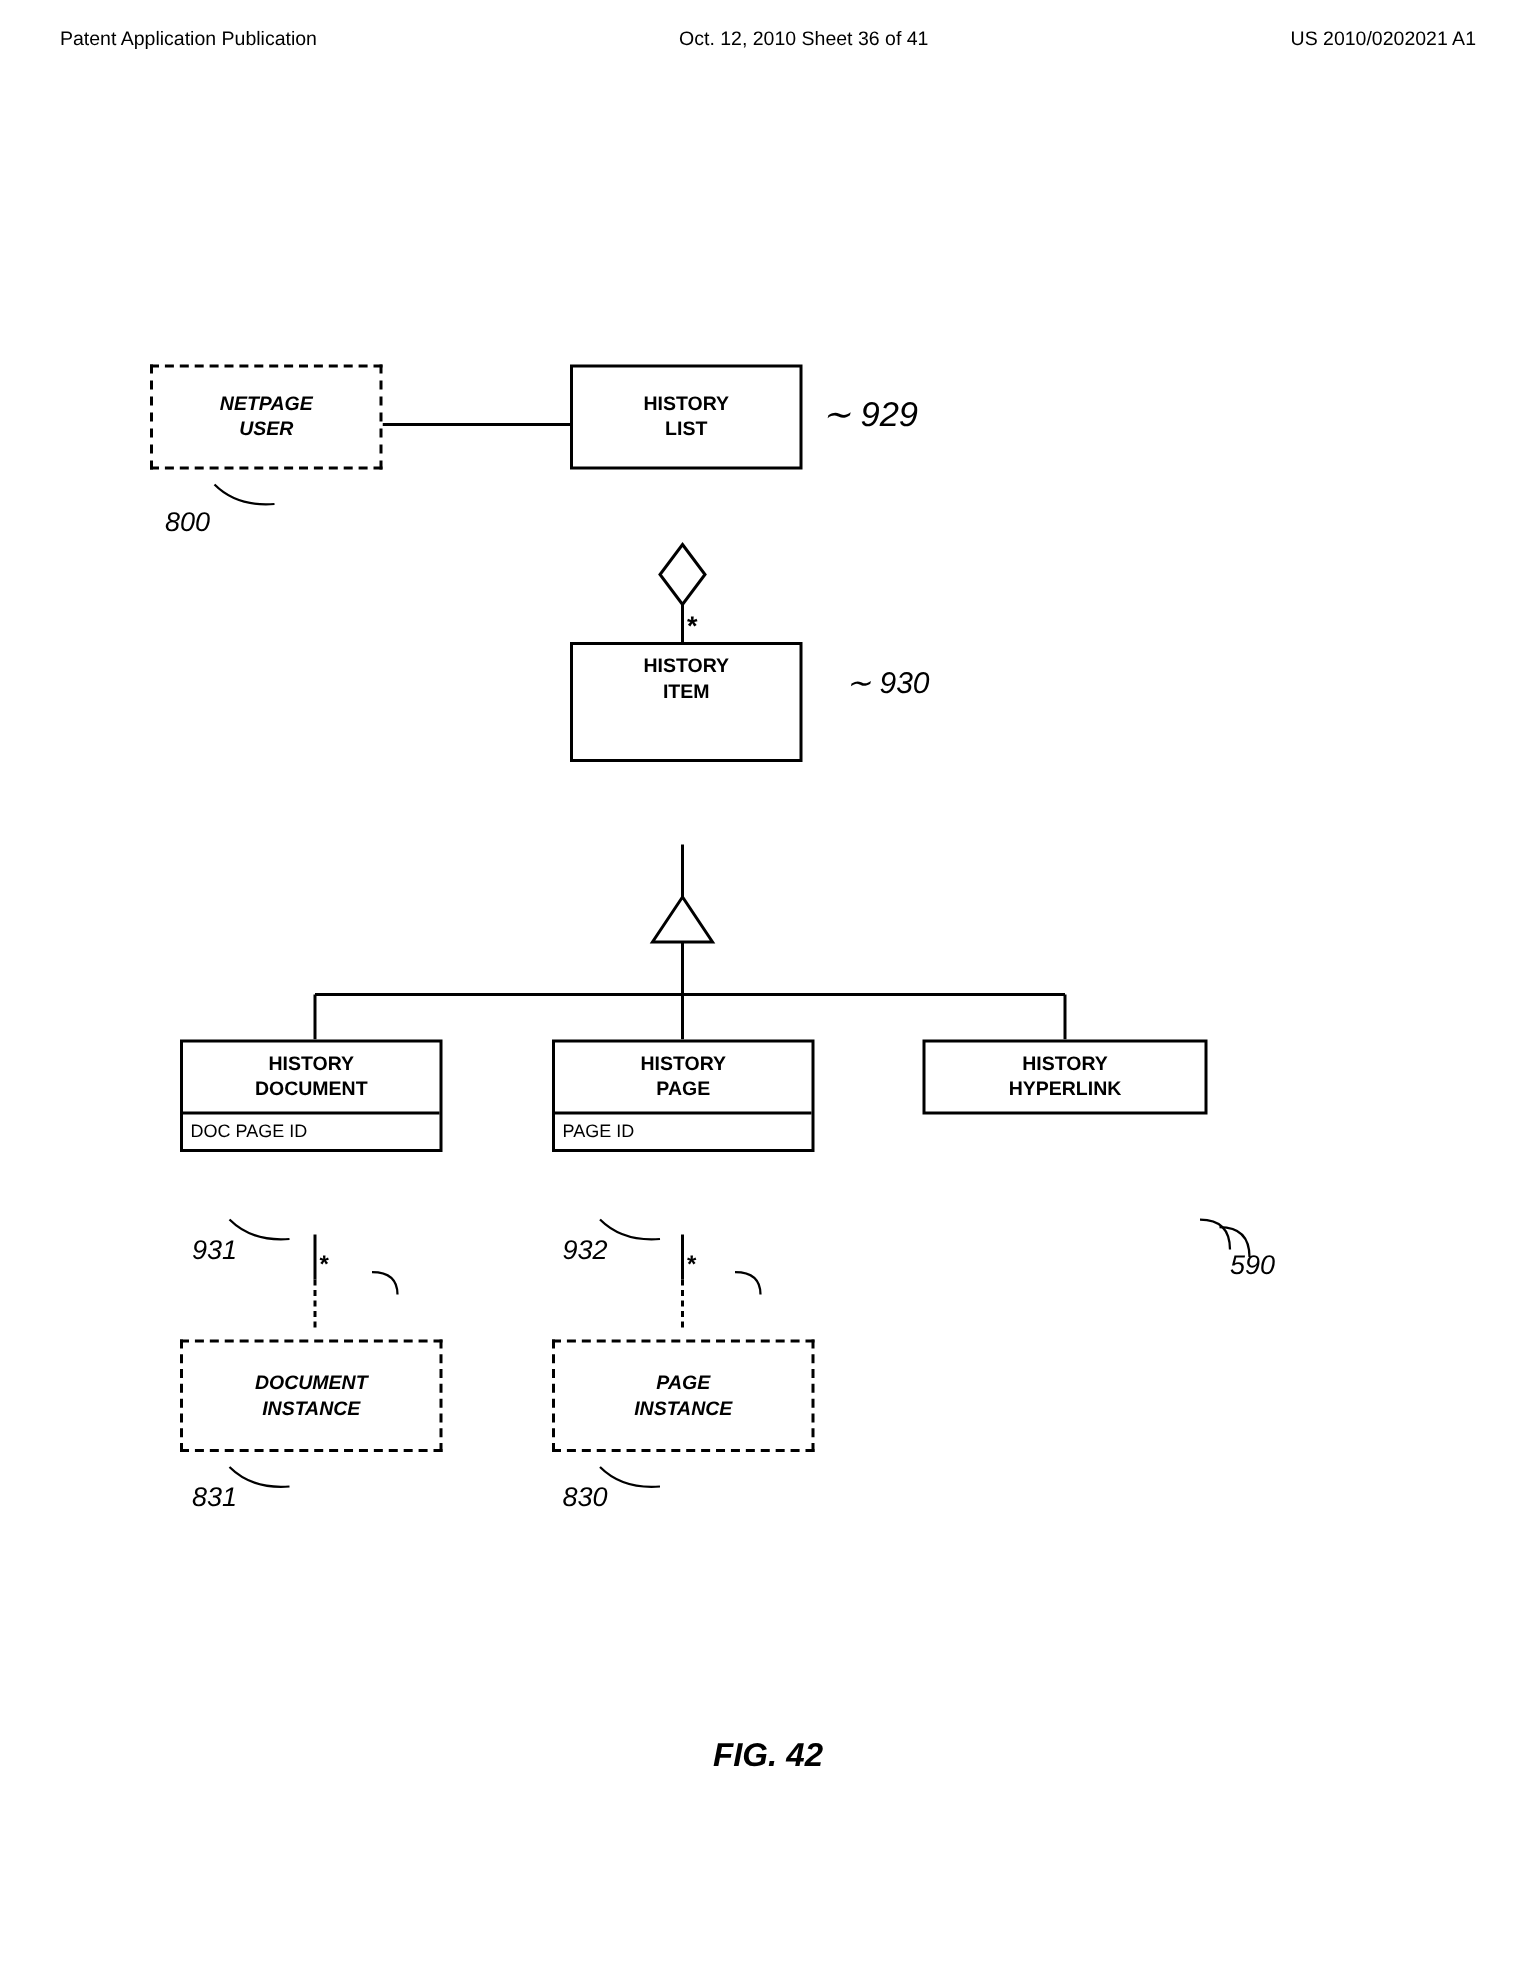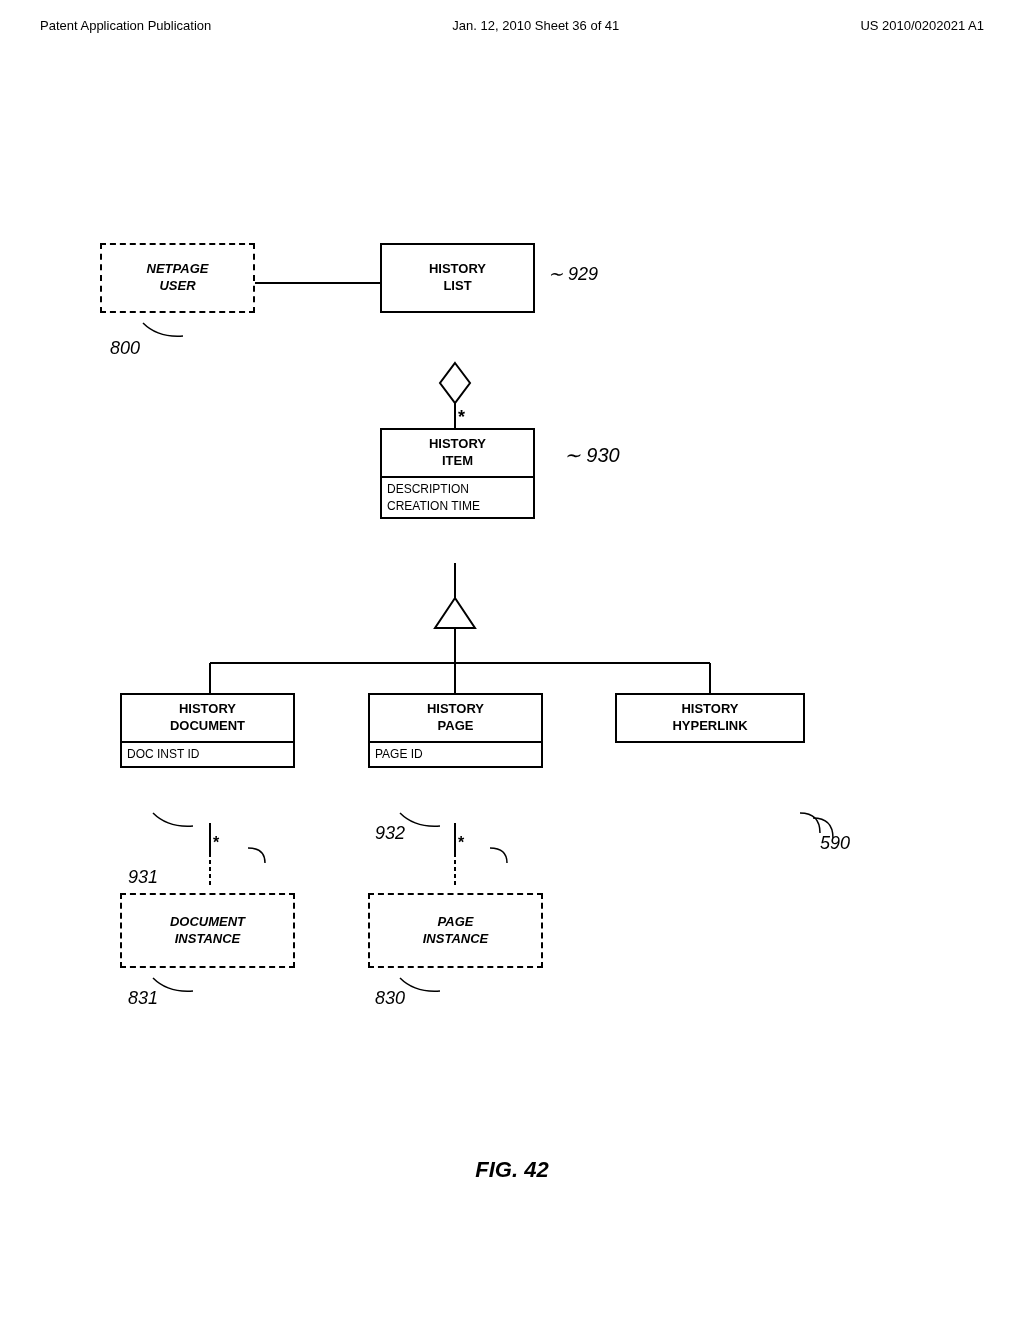--- a/index.html
+++ b/index.html
@@ -85,21 +85,21 @@
       font-style: italic;
       font-size: 18px;
       font-weight: normal;
     }
   </style>
 </head>
 <body>
 
 <div class="header">
   <span>Patent Application Publication</span>
-  <span>Jan. 12, 2010   Sheet 36 of 41</span>
+  <span>Oct. 12, 2010   Sheet 36 of 41</span>
   <span>US 2010/0202021 A1</span>
 </div>
 
 <div class="diagram">
 
   <svg class="connector-svg">
 
     <line x1="255" y1="230" x2="380" y2="230" stroke="#000" stroke-width="2"></line>
 
     <polygon points="455,310 470,330 455,350 440,330" fill="#fff" stroke="#000" stroke-width="2"></polygon>
@@ -145,40 +145,39 @@
     <svg width="55" height="25">
       <path d="M 5,5 Q 20,20 45,18" fill="none" stroke="#000" stroke-width="1.5"></path>
     </svg>
   </div>
   <span class="ref-num" style="left:110px; top:285px;">800</span>
 
   <div class="box" style="left:380px; top:190px; width:155px; height:70px;">
     <span>HISTORY<br>LIST</span>
   </div>
 
-  <span class="ref-num" style="left:548px; top:210px; font-size:18px;">∼ 929</span>
+  <span class="ref-num" style="left:548px; top:210px; font-size:23px;">∼ 929</span>
 
   <div class="box" style="left:380px; top:375px; width:155px; auto; min-height:80px; flex-direction:column; justify-content:flex-start; padding:0;">
     <div style="padding: 6px 5px; font-weight:bold; text-align:center; width:100%;">HISTORY<br>ITEM</div>
-    <div class="box-attrs">DESCRIPTION<br>CREATION TIME</div>
   </div>
 
   <span class="ref-num" style="left:564px; top:390px; font-size:20px;">∼ 930</span>
 
   <div class="box" style="left:120px; top:640px; width:175px; flex-direction:column; justify-content:flex-start; padding:0;">
     <div style="padding: 6px 5px; font-weight:bold; text-align:center; width:100%;">HISTORY<br>DOCUMENT</div>
-    <div class="box-attrs">DOC INST ID</div>
+    <div class="box-attrs">DOC PAGE ID</div>
   </div>
 
   <div style="position:absolute; left:148px; top:755px;">
     <svg width="55" height="25">
       <path d="M 5,5 Q 20,20 45,18" fill="none" stroke="#000" stroke-width="1.5"></path>
     </svg>
   </div>
-  <span class="ref-num" style="left:128px; top:770px; font-size:18px;margin-top:44px;">931</span>
+  <span class="ref-num" style="left:128px; top:770px; font-size:18px;">931</span>
 
   <div class="box" style="left:368px; top:640px; width:175px; flex-direction:column; justify-content:flex-start; padding:0;">
     <div style="padding: 6px 5px; font-weight:bold; text-align:center; width:100%;">HISTORY<br>PAGE</div>
     <div class="box-attrs">PAGE ID</div>
   </div>
 
   <div style="position:absolute; left:395px; top:755px;">
     <svg width="55" height="25">
       <path d="M 5,5 Q 20,20 45,18" fill="none" stroke="#000" stroke-width="1.5"></path>
     </svg>

